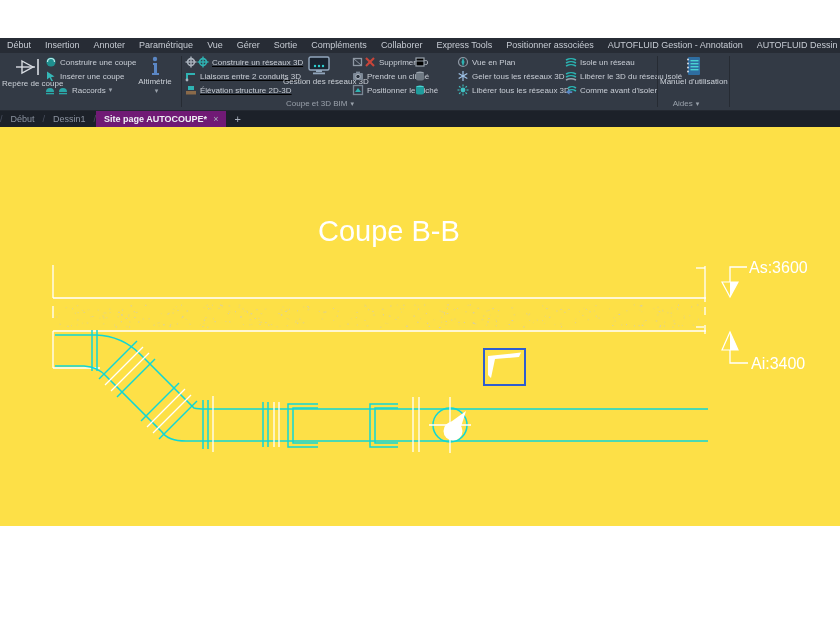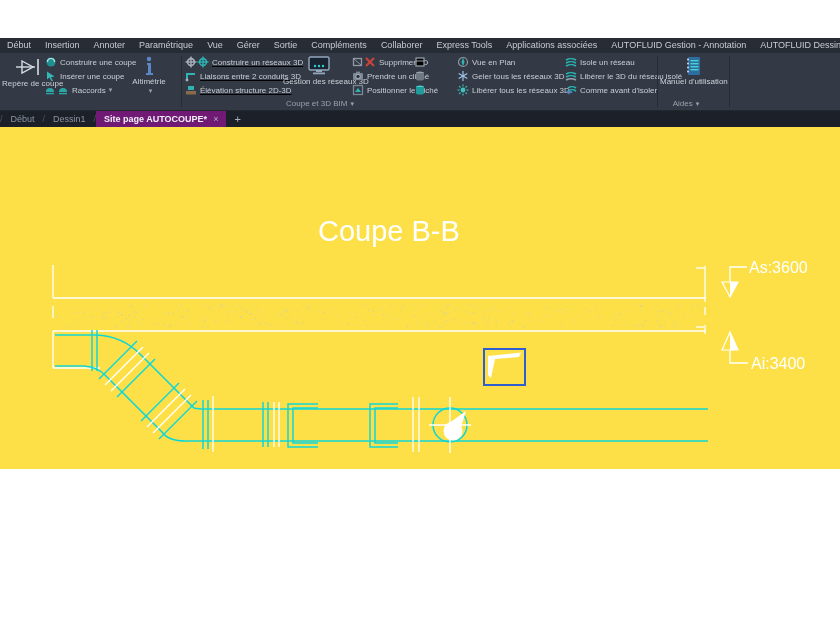--- a/index.html
+++ b/index.html
@@ -1,16 +1,16 @@
 <!DOCTYPE html>
 <html><head>
 <meta charset="utf-8">
 <style>
   html,body{margin:0;padding:0;background:#fff;}
-  .page{position:relative;width:840px;height:469px;overflow:hidden;background:#fff;
+  .page{position:relative;width:840px;height:526px;overflow:hidden;background:#fff;
         font-family:"Liberation Sans",sans-serif;}
   .topband{position:absolute;left:0;top:0;width:840px;height:38px;background:#ffffff;}
   
   .menubar{position:absolute;left:0;top:38px;width:840px;height:15px;background:#272c35;
            display:flex;align-items:center;white-space:nowrap;}
   .menu-item{color:#c7ccd4;font-size:9px;padding:0 7px;line-height:15px;cursor:default;}
   
   .ribbon{position:absolute;left:0;top:53px;width:840px;height:57px;background:#333a45;
           border-bottom:1px solid #232830;}
   .rsep{position:absolute;top:3px;width:1px;height:51px;background:#262b33;}
@@ -46,21 +46,21 @@
     <span class="menu-item">Début</span>
     <span class="menu-item">Insertion</span>
     <span class="menu-item">Annoter</span>
     <span class="menu-item">Paramétrique</span>
     <span class="menu-item">Vue</span>
     <span class="menu-item">Gérer</span>
     <span class="menu-item">Sortie</span>
     <span class="menu-item">Compléments</span>
     <span class="menu-item">Collaborer</span>
     <span class="menu-item">Express Tools</span>
-    <span class="menu-item">Applications associées</span>
+    <span class="menu-item">Positionner associées</span>
     <span class="menu-item">AUTOFLUID Gestion - Annotation</span>
     <span class="menu-item">AUTOFLUID Dessin</span>
 
   </div>
 
   <div class="ribbon">
 
     <div class="bigbtn" style="left:2px;width:54px;">
       <svg class="bicon" width="30" height="22" viewBox="0 0 30 22">
         <line x1="2" y1="11" x2="21" y2="11" stroke="#d8dce2" stroke-width="1.4"></line>
@@ -91,21 +91,21 @@
           </svg>
         <svg class="ic" viewBox="0 0 12 12">
             <path d="M2,8 A4,4 0 0 1 10,8 Z" fill="#2aa7a7"></path>
             <line x1="2" y1="9.6" x2="10" y2="9.6" stroke="#2aa7a7" stroke-width="1.4"></line>
           </svg>
         <span class="lbl">Raccords</span>
         <span class="dd">▾</span>
       </div>
     </div>
 
-    <div class="bigbtn" style="left:125px;width:48px;">
+    <div class="bigbtn" style="left:131px;width:48px;">
       <svg class="bicon" width="18" height="20" viewBox="0 0 18 20">
         <circle cx="9" cy="3" r="2.2" fill="#5b87c5"></circle>
         <path d="M7,7 L11,7 L11,17 L13,17 L13,19 L6,19 L6,17 L8,17 L8,9 L7,9 Z" fill="#5b87c5"></path>
       </svg>
       <span class="blabel">Altimétrie</span>
       <span class="dd">▾</span>
     </div>
 
     <div class="rsep" style="left:181px;"></div>
 

